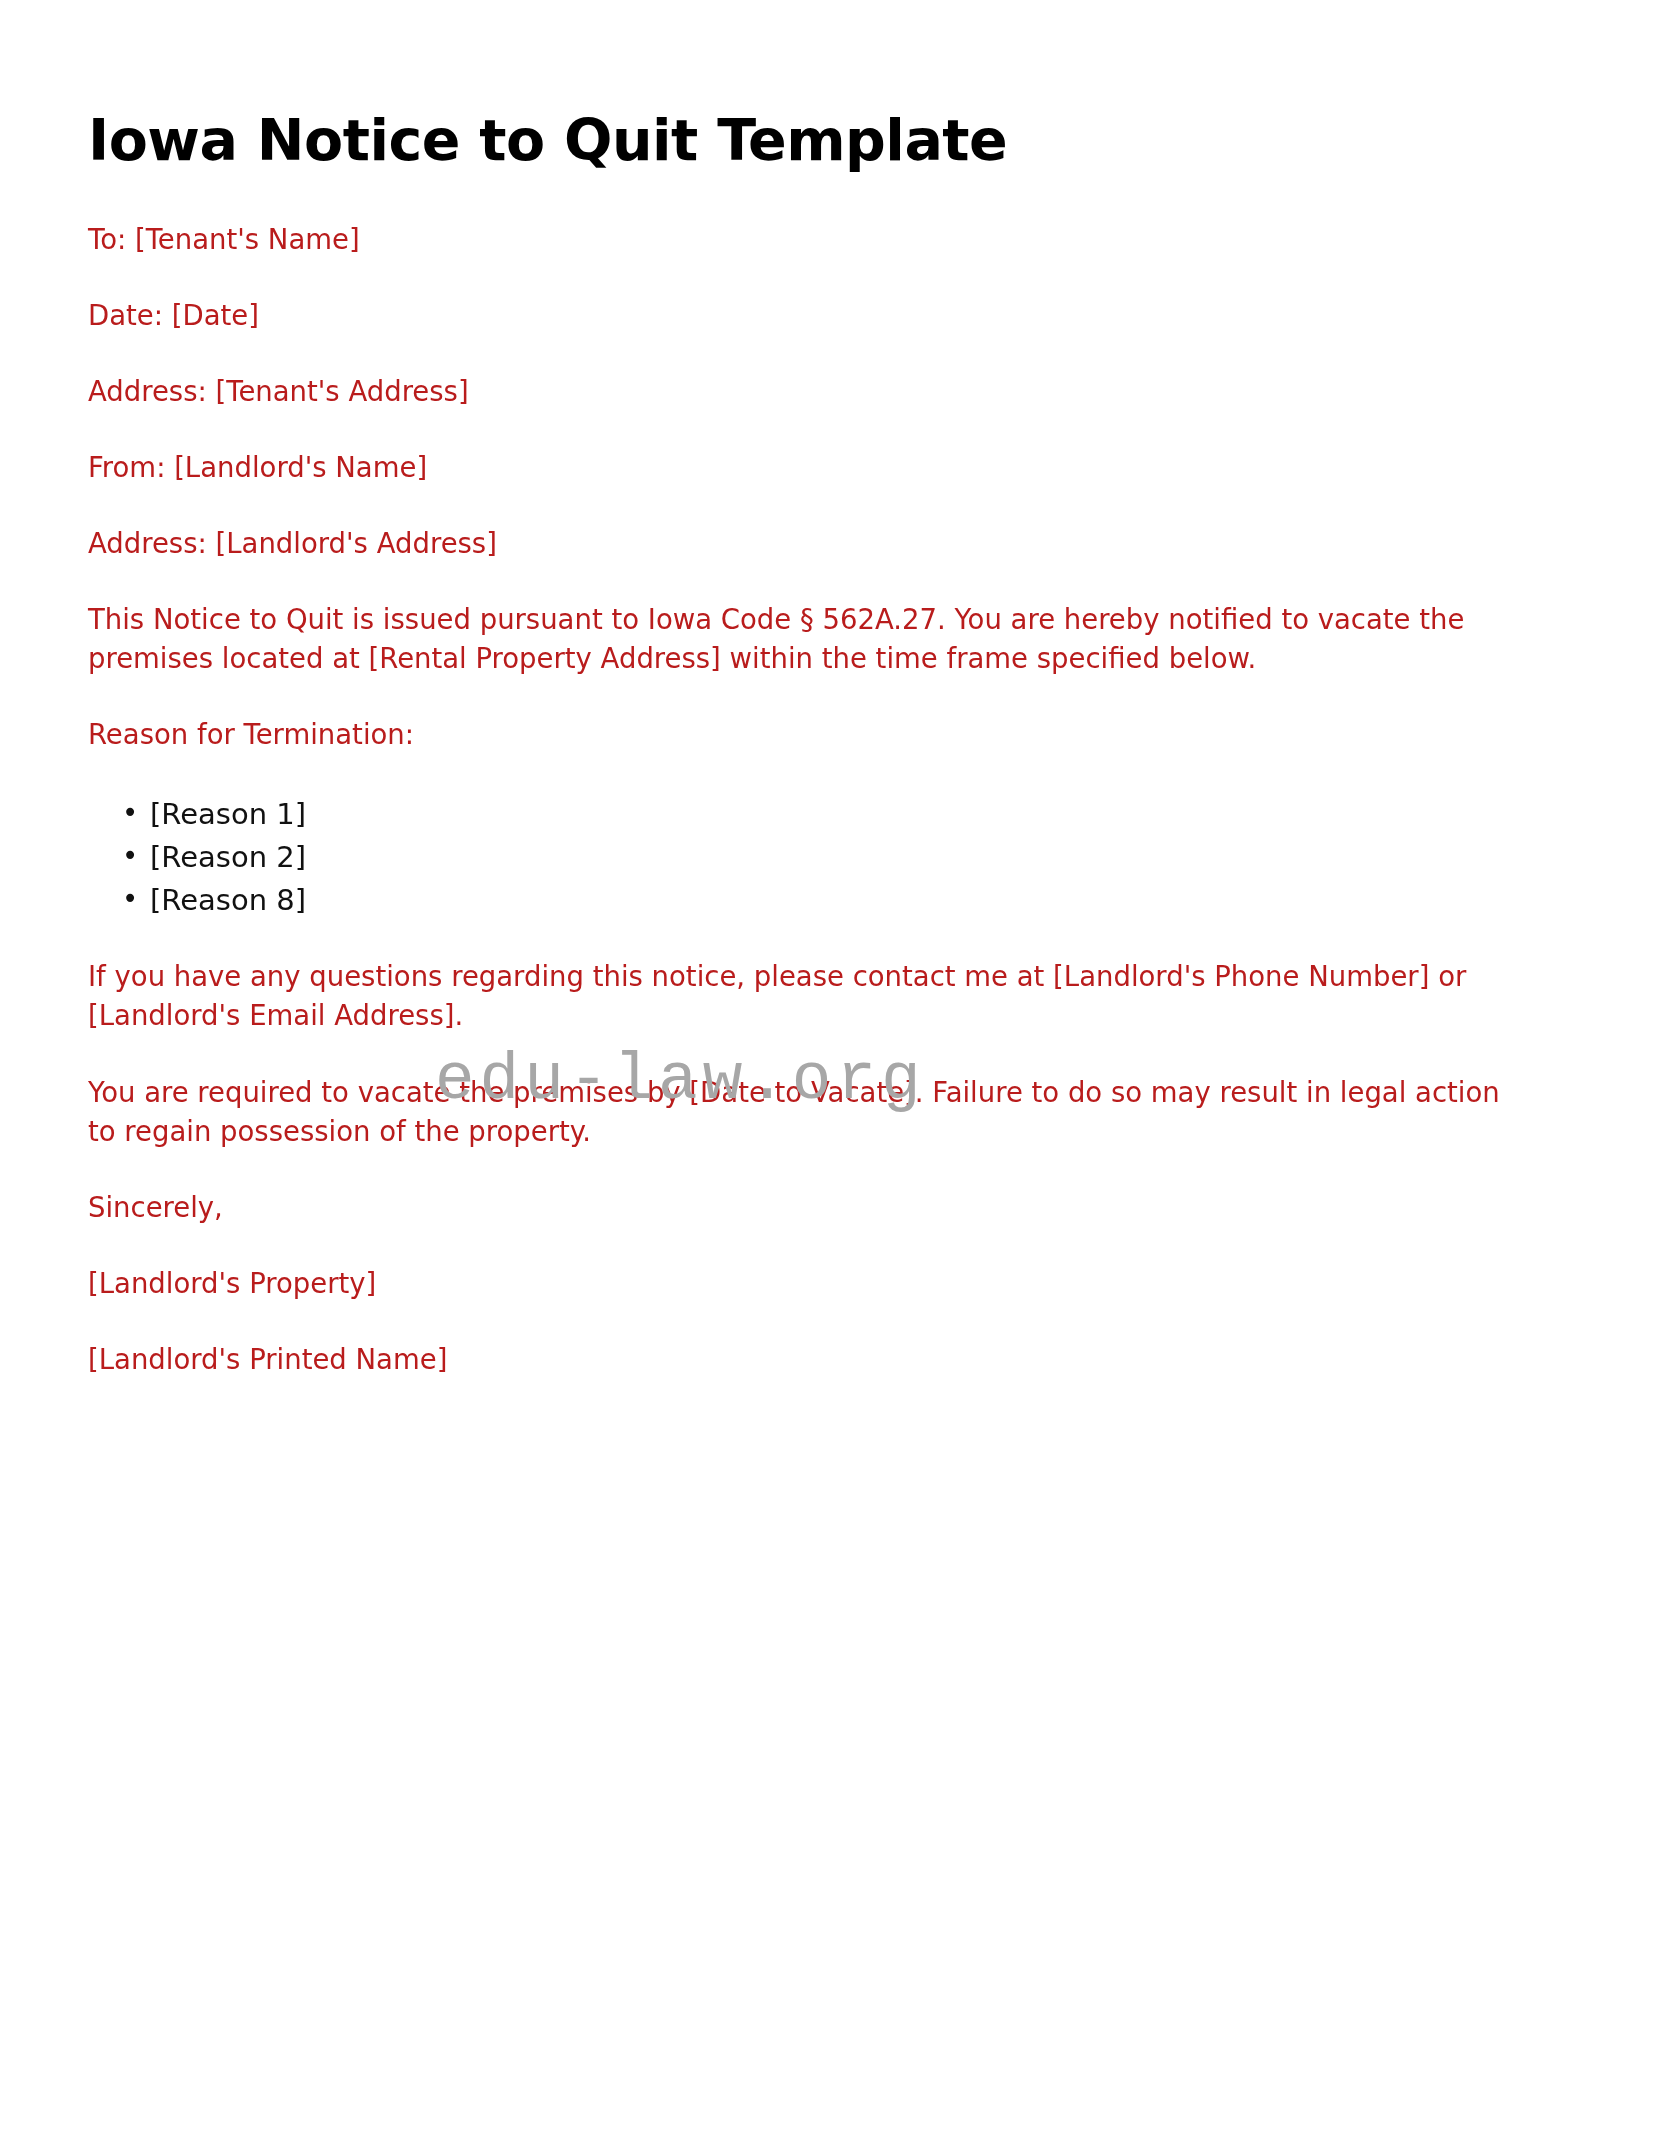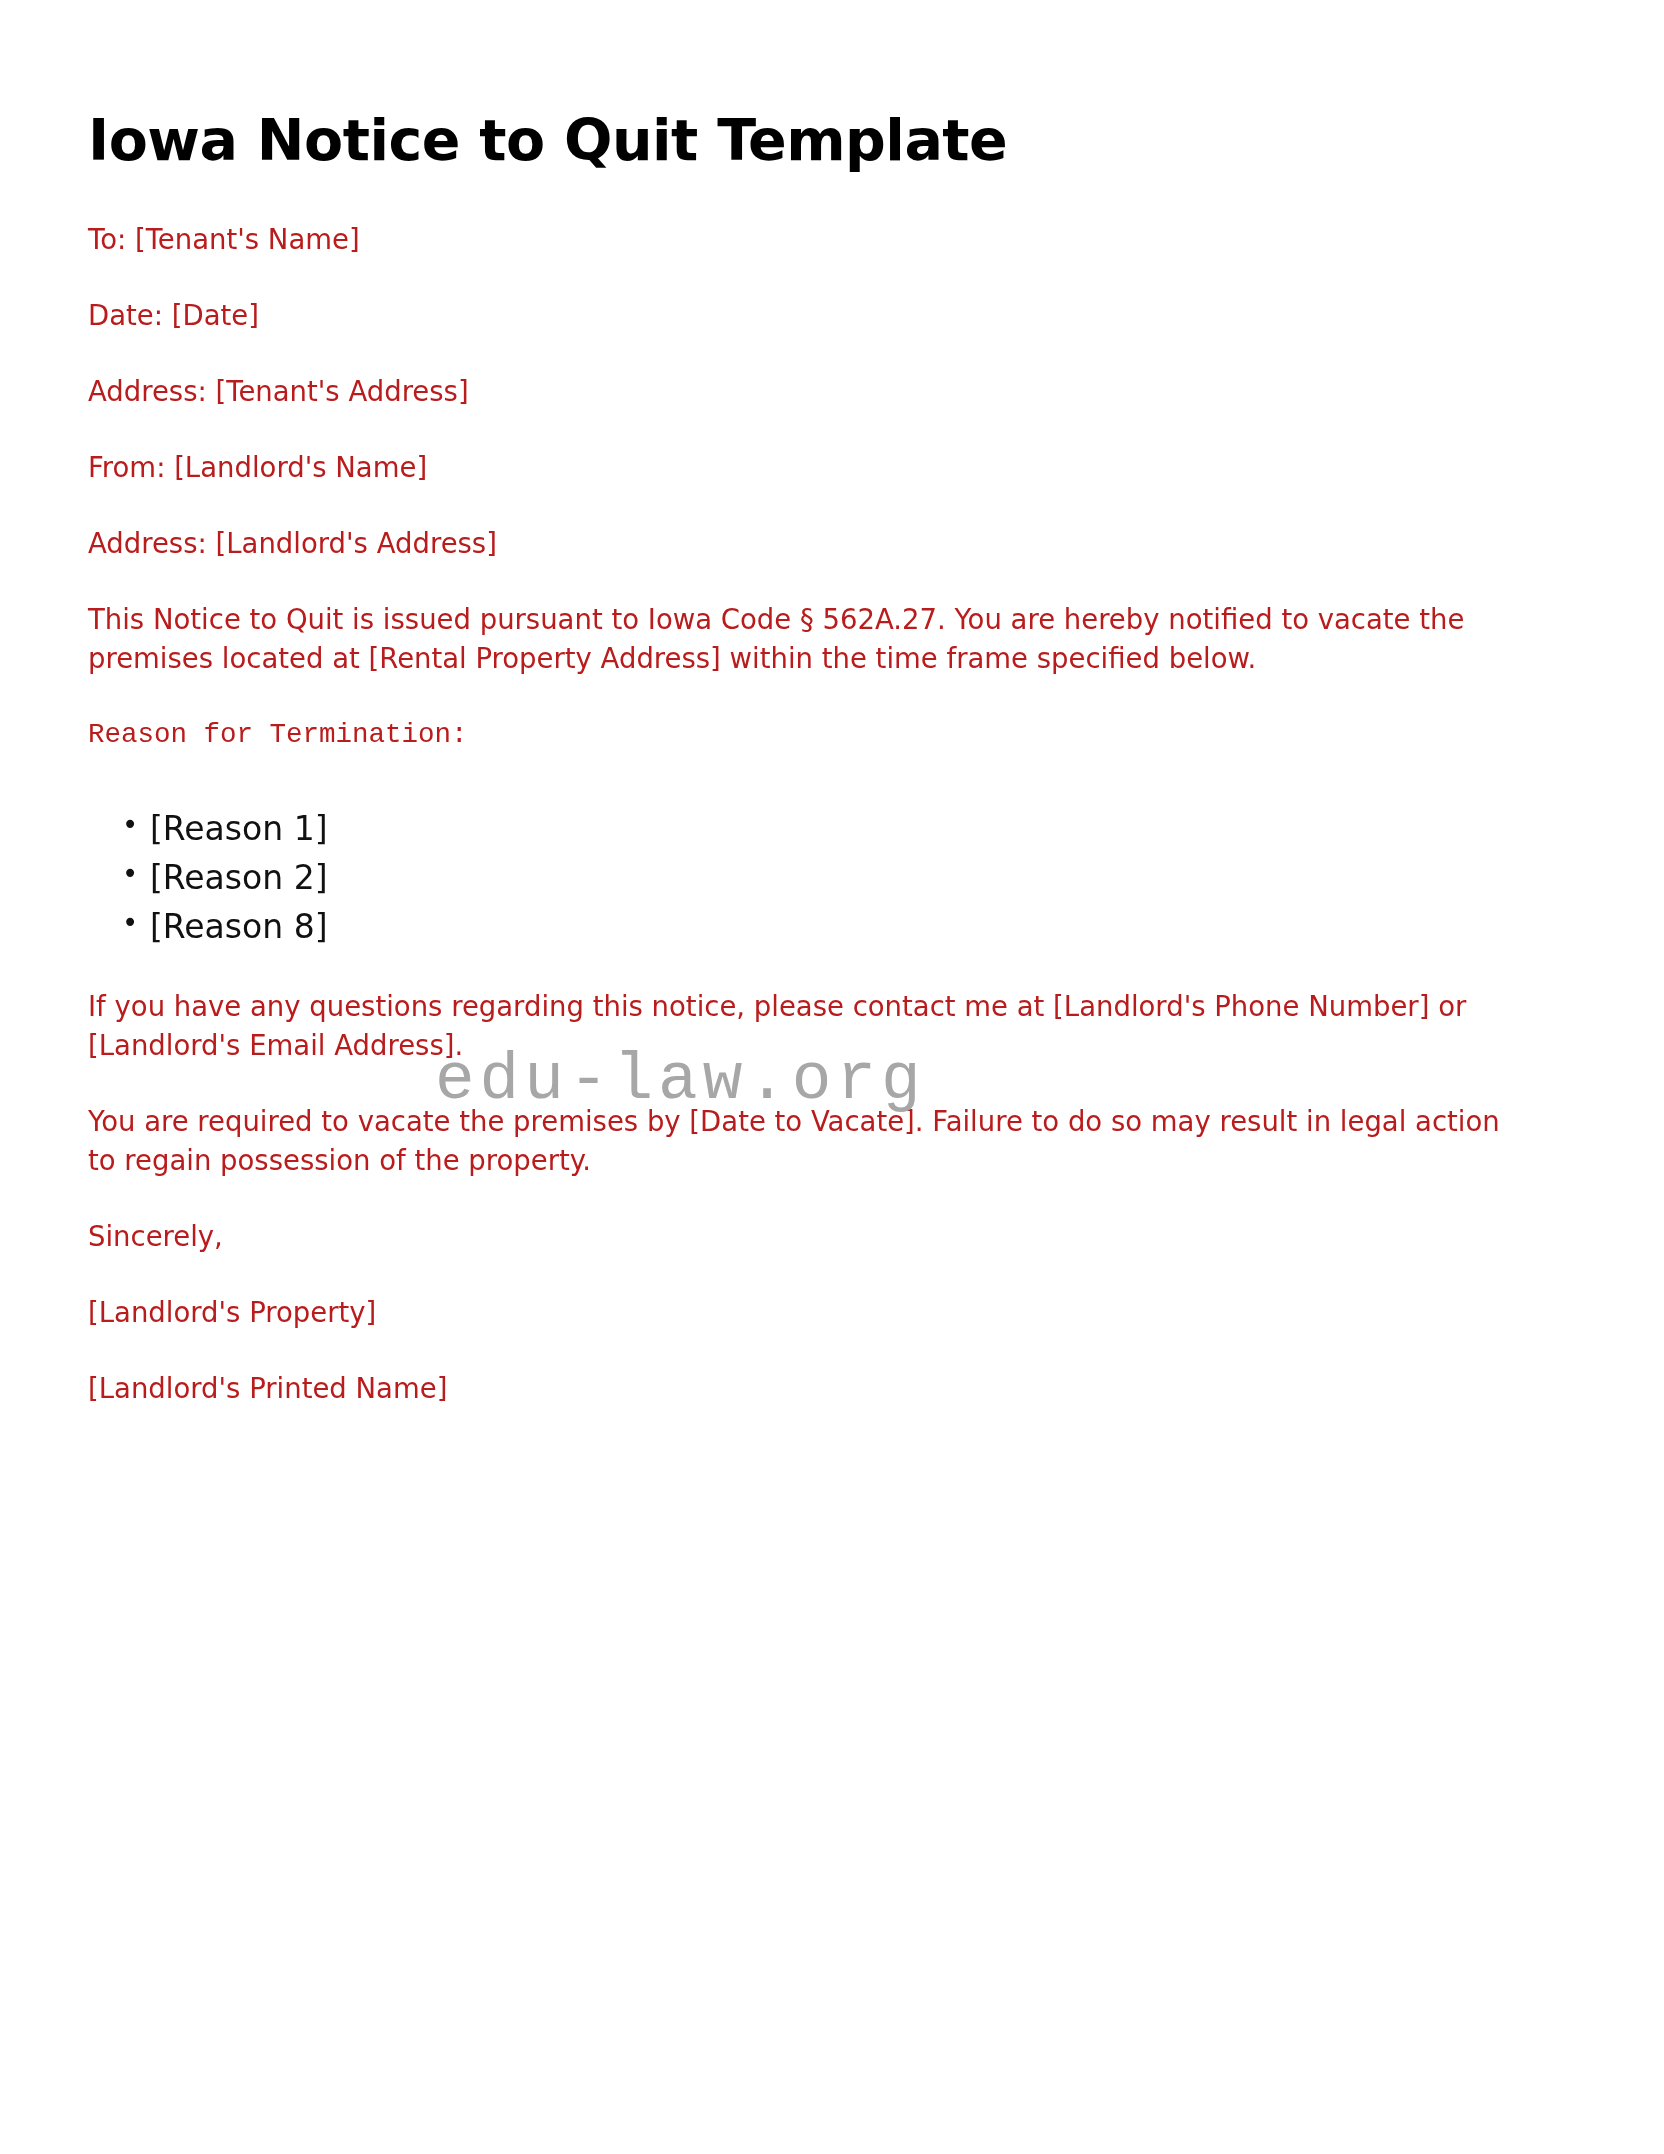--- a/index.html
+++ b/index.html
@@ -41,30 +41,29 @@
     width: 1437px;
   }
   p.para {
     font-size: 27.5px;
     line-height: 1.42;
     margin: 0 0 37px 0;
     color: #b91c1c;
     font-weight: normal;
   }
   p.para.tight {
-    margin-bottom: 52px;
-    font-family: Liberation Mono, monospace;
+    margin-bottom: 40px;
   }
   ul.reason-list {
     margin: 0 0 36px 0;
     padding: 0 0 0 0;
     list-style: none;
   }
   ul.reason-list li {
-    font-size: 33px;
+    font-size: 29px;
     line-height: 1.42;
     color: #111111;
     position: relative;
     padding-left: 62px;
     margin-bottom: 2px;
   }
   ul.reason-list li::before {
     content: "\2022";
     position: absolute;
     left: 34px;

